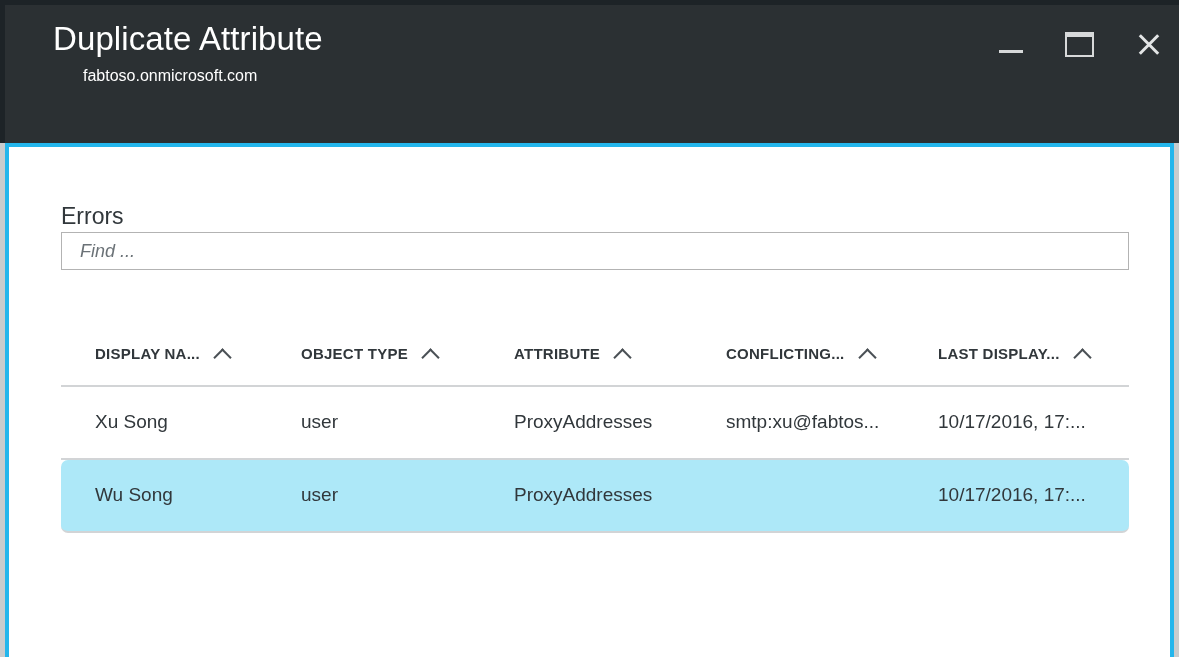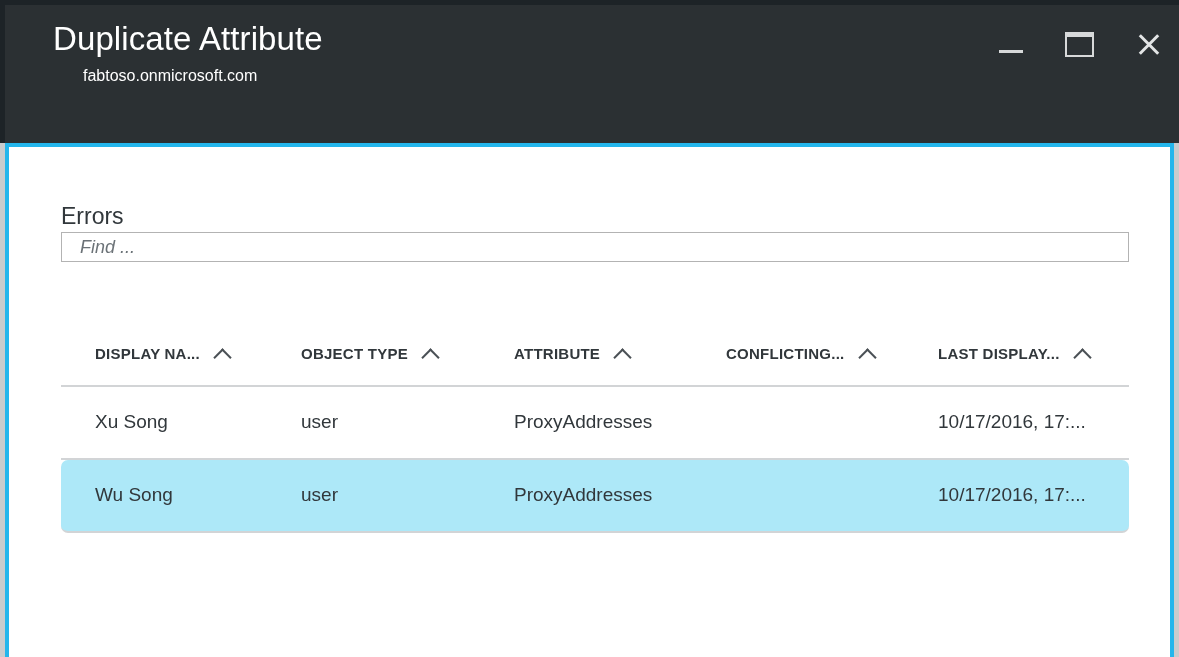--- a/index.html
+++ b/index.html
@@ -150,21 +150,21 @@
     line-height: 30px;
     white-space: nowrap;
     margin-top: 16px;
   }
 
   .find-box {
     position: absolute;
     left: 52px;
     top: 85px;
     width: 1068px;
-    height: 30px;
+    height: 38px;
     box-sizing: border-box;
     border: 1px solid #b3b3b3;
     background: #ffffff;
     font-family: "Liberation Sans", sans-serif;
     font-size: 18px;
     color: #31373b;
     padding: 0 0 0 18px;
     outline: none;
   }
   .find-box::placeholder {
@@ -310,20 +310,21 @@
           <span class="th-label">LAST DISPLAY...</span>
           <span class="sort-chevron"></span>
         </div>
 
       </div>
 
       <div class="row">
         <span class="cell c0">Xu Song</span>
         <span class="cell c1">user</span>
         <span class="cell c2">ProxyAddresses</span>
+        <span class="cell c3">smtp:xu@fabtos...</span>
         <span class="cell c4">10/17/2016, 17:...</span>
       </div>
 
       <div class="row selected">
         <span class="cell c0">Wu Song</span>
         <span class="cell c1">user</span>
         <span class="cell c2">ProxyAddresses</span>
         <span class="cell c4">10/17/2016, 17:...</span>
       </div>
 

